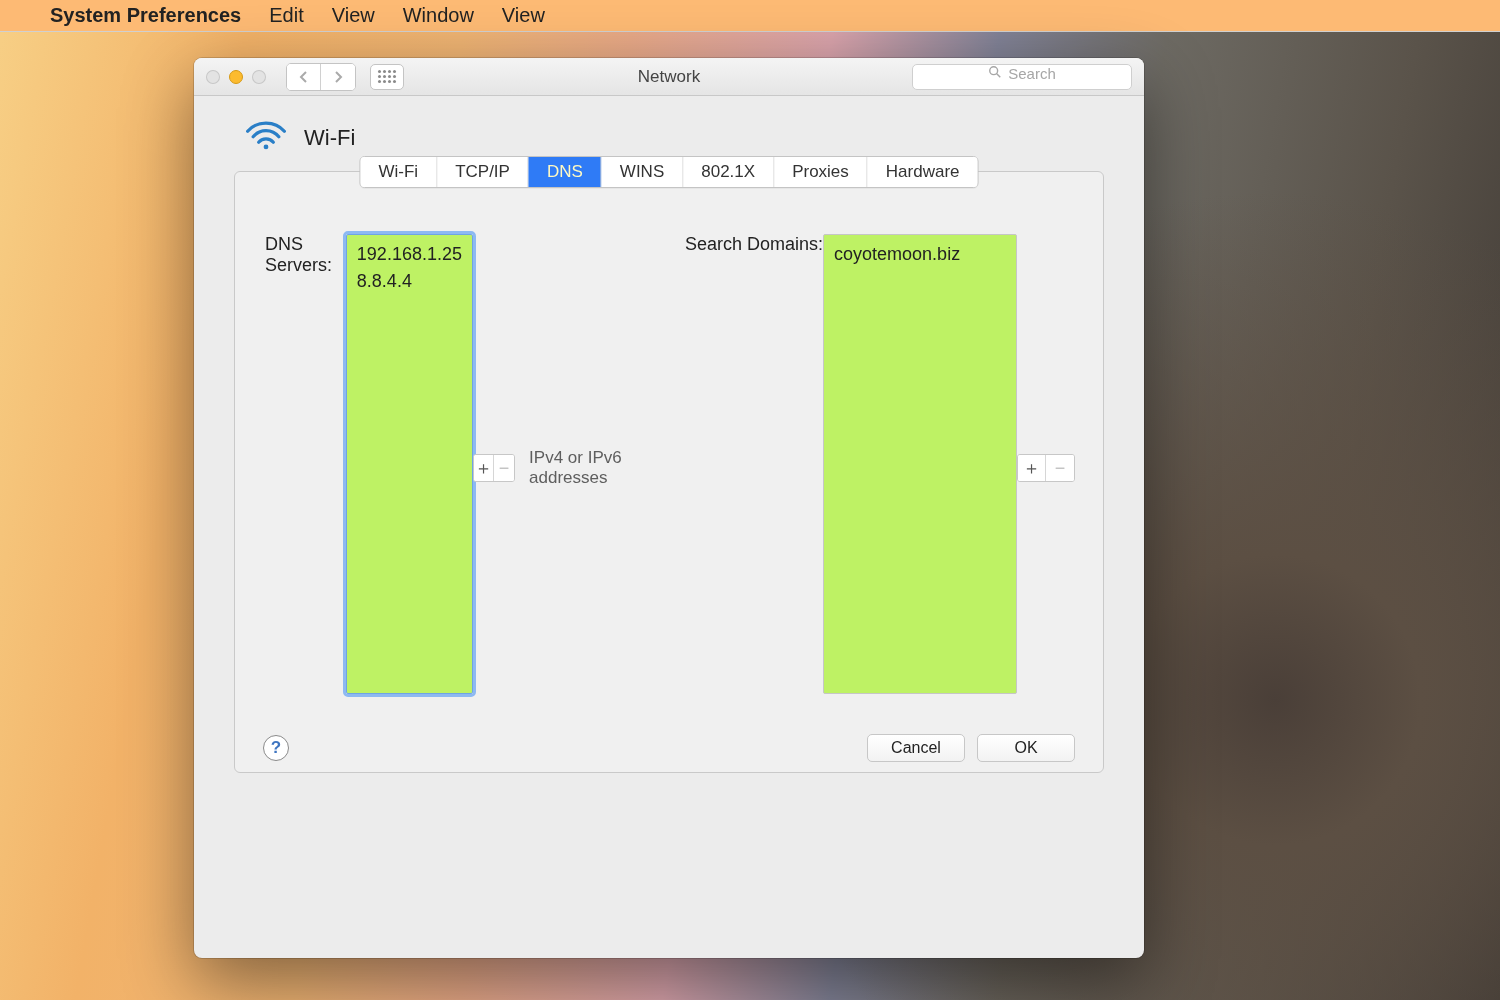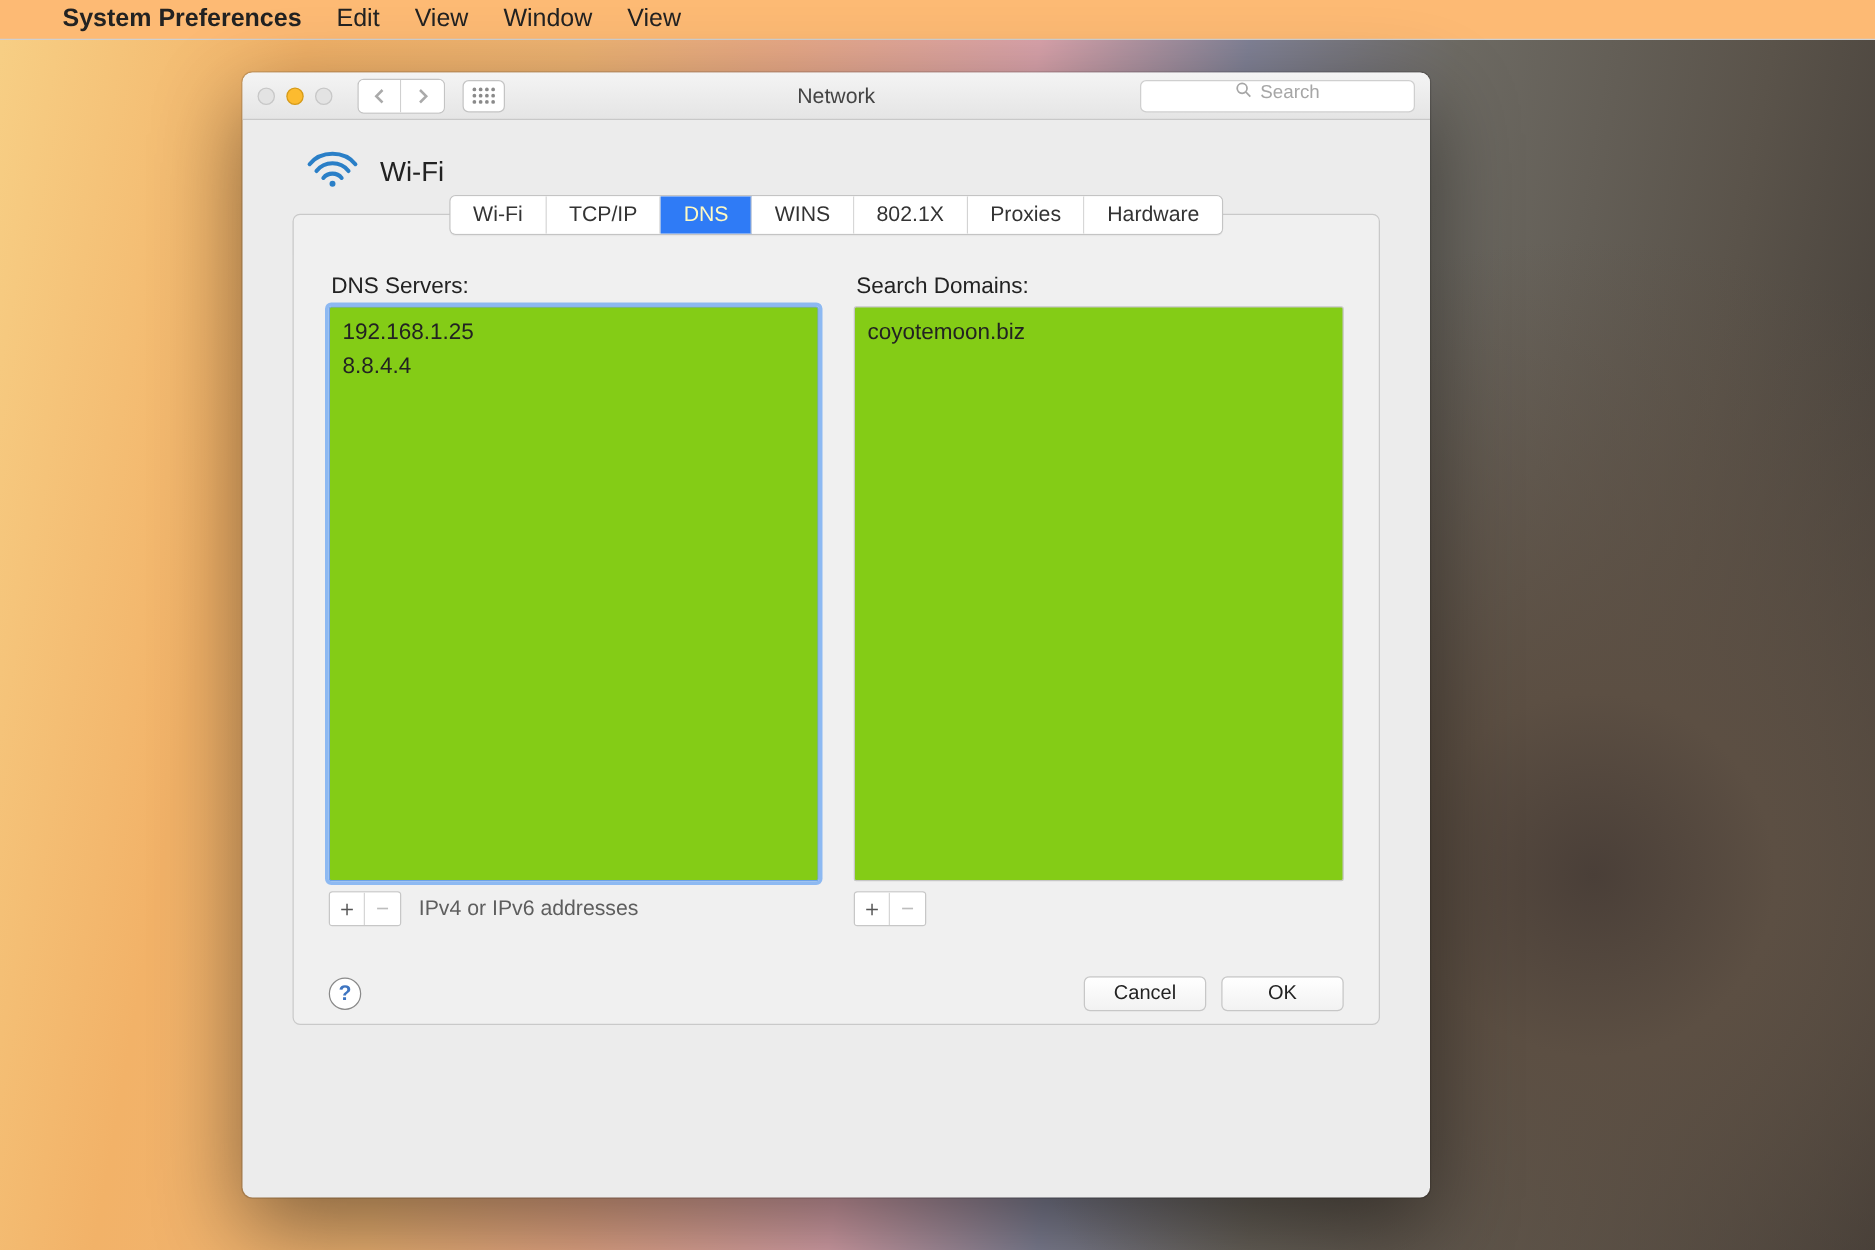--- a/index.html
+++ b/index.html
@@ -51,23 +51,23 @@
   .searchwrap .sb svg{ width:14px; height:14px; fill:#a6a6a6;}
   .content{ padding: 12px 40px 18px; }
   .connheader{ display:flex; align-items:center; gap:16px; padding:10px 10px 14px 10px;}
   .wifi-icon svg{ width:44px; height:34px; }
   .tabset-wrap{ border:1px solid #c9c9c9; border-radius:6px; background:#f0f0f0; position:relative; padding-top:18px;}
   .tabset{ position:absolute; top:-16px; left:50%; transform:translateX(-50%); display:flex; border:1px solid #c4c4c4; border-radius:5px; overflow:hidden; background:#fff; box-shadow:0 1px 0 rgba(0,0,0,.04);}
   .tab{ padding:5px 18px; font-size:17px; color:#333; background:#fff; border-right:1px solid #d3d3d3; cursor:default; white-space:nowrap;}
   .tab:last-child{border-right:none;}
   .tab.active{ background:#2f7bf6; color:#fef9c3; }
   .panes{ display:flex; gap:28px; padding:28px 28px 18px; }
-  .col{ flex:1; display:flex; flex-direction:column; }
+  .col{ flex:1; display:flex; flex-direction:row;margin-top:16px; }
   .col h4{ font-weight:400; font-size:18px; margin:0 0 6px 2px; color:#222;}
-  .listbox{ flex:1; min-height:460px; background:#84cc16; border:1px solid #c6c6c6; border-radius:2px; padding:6px 10px; font-size:18px; line-height:1.5; }
+  .listbox{ flex:1; min-height:460px; background:#bef264; border:1px solid #c6c6c6; border-radius:2px; padding:6px 10px; font-size:18px; line-height:1.5; }
   .listbox.focused{ outline:3px solid #8db9f2; border-color:#6fa3e4; }
   .underrow{ display:flex; align-items:center; gap:14px; margin-top:8px;}
   .pm{ display:flex; border:1px solid #c7c7c7; border-radius:3px; overflow:hidden; background:#fff;}
   .pm button{ width:28px; height:26px; border:none; background:#fff; font-size:18px; color:#555; display:flex; align-items:center; justify-content:center;}
   .pm button:first-child{ border-right:1px solid #d6d6d6;}
   .pm button.disabled{ color:#bdbdbd; }
   .hint{ color:#5e5e5e; font-size:17px;}
   .footer{ display:flex; align-items:center; padding:22px 28px 10px; }
   .helpbtn{ width:26px; height:26px; border:1.5px solid #8a8a8a; border-radius:50%; display:flex; align-items:center; justify-content:center; color:#3e75c1; font-weight:600; background:#fff;}
   .footer .spacer{ flex:1;}

